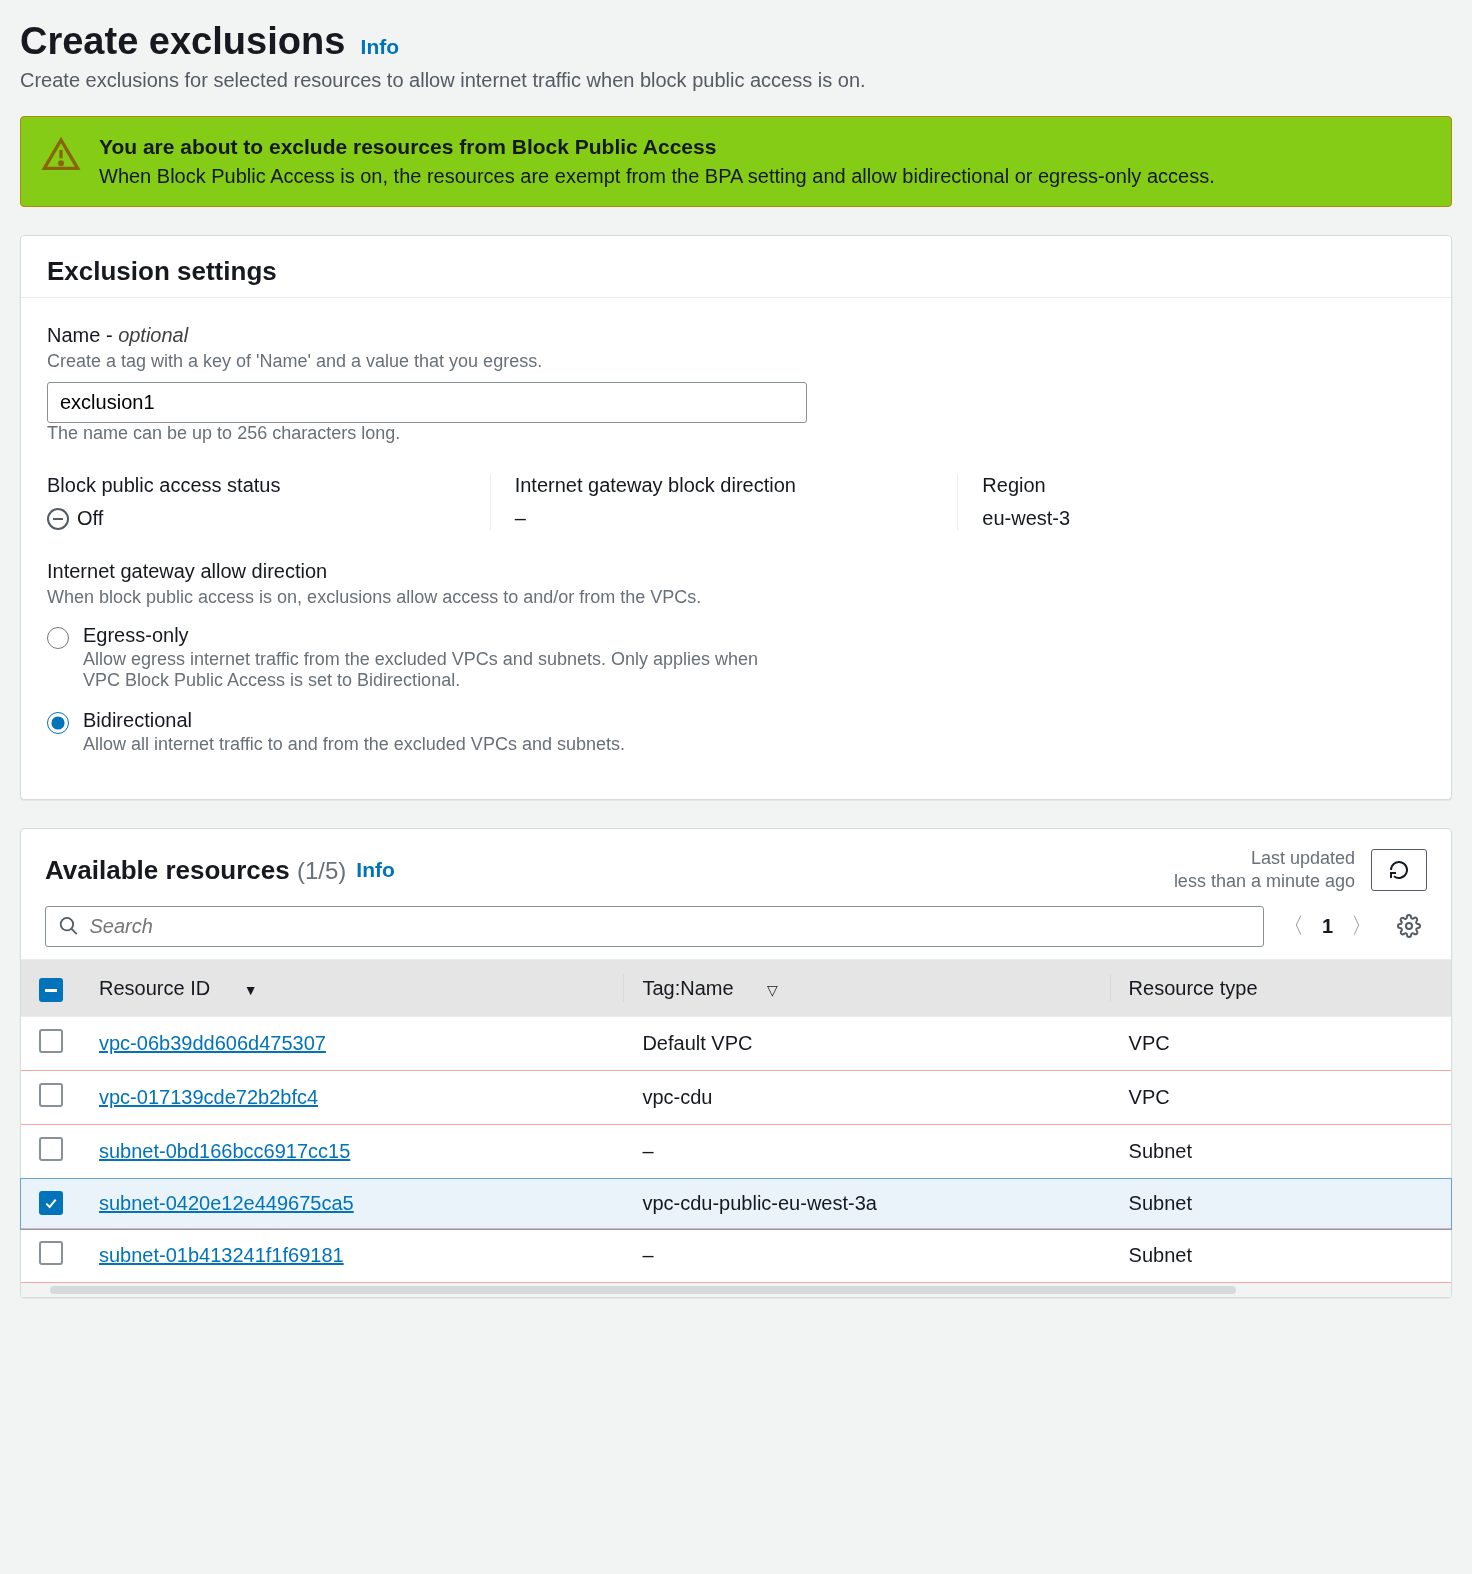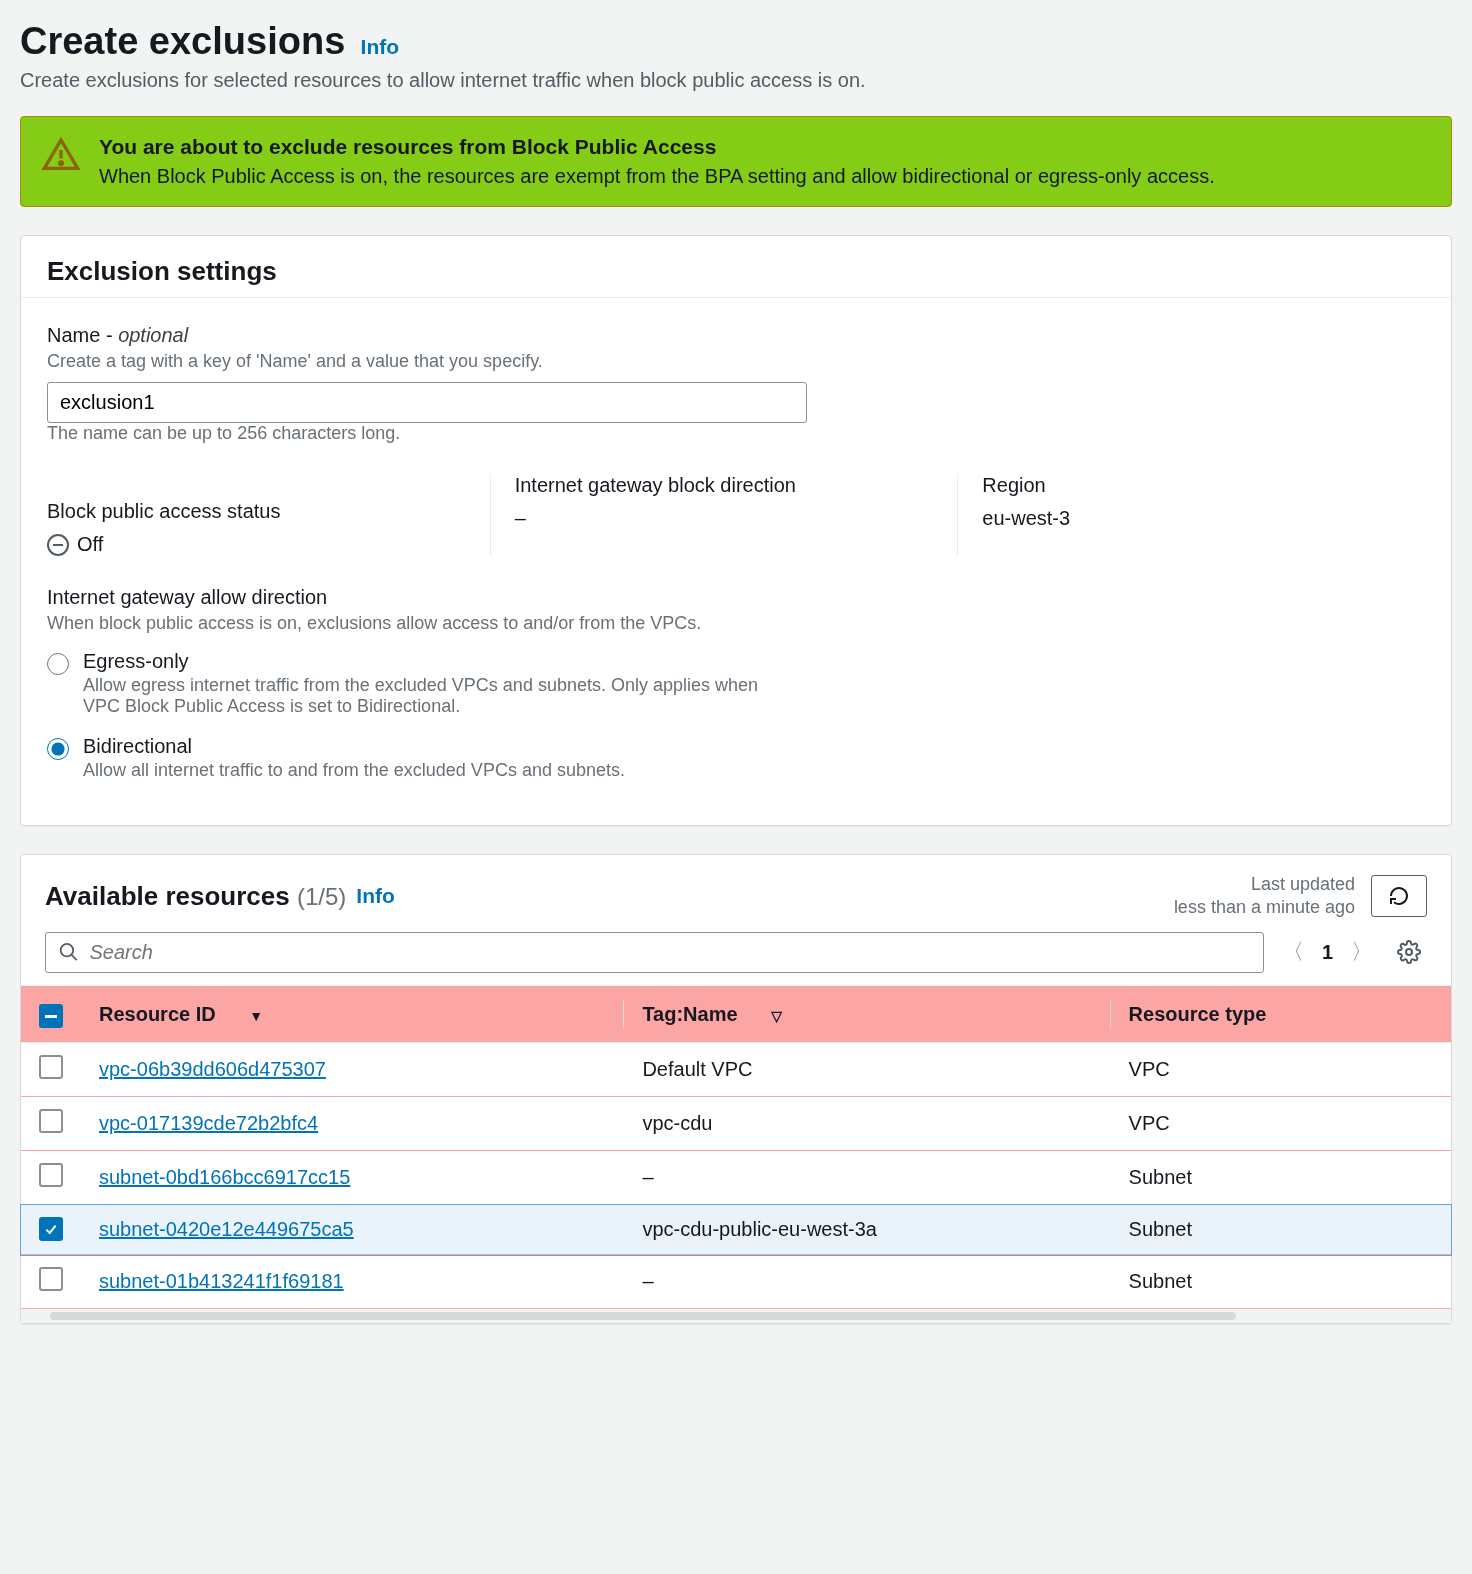--- a/index.html
+++ b/index.html
@@ -71,21 +71,21 @@
   display: flex;
   margin-top: 30px;
   gap: 0;
 }
 .status-cell {
   flex: 1;
   padding-right: 50px;
   border-left: 1px solid #eaeded;
   padding-left: 24px;
 }
-.status-cell:first-child { border-left: none; padding-left: 0; margin-top: 26px; }
+.status-cell:first-child { border-left: none; padding-left: 0; }
 .status-label { font-size: 20px; color: #16191f; }
 .status-value { font-size: 20px; margin-top: 10px; display: flex; align-items: center; gap: 8px; }
 .circle-minus {
   width: 22px; height: 22px;
   border: 2px solid #545b64;
   border-radius: 50%;
   display: inline-flex;
   align-items: center;
   justify-content: center;
 }
@@ -166,23 +166,23 @@
   padding: 6px;
   display: flex;
 }
 .table {
   width: 100%;
   border-collapse: collapse;
 }
 .table th {
   text-align: left;
   font-size: 20px;
-  font-weight: 700;
+  font-weight: 400;
   padding: 14px 18px;
-  background: #fca5a5;
+  background: #e5e5e5;
   border-top: 1px solid #eaeded;
   border-bottom: 1px solid #eaeded;
   position: relative;
 }
 .th-divider {
   position: absolute;
   right: 0; top: 25%;
   height: 50%;
   width: 1px;
   background: #d5dbdb;
@@ -251,21 +251,21 @@
 </div>
 
 <div class="panel">
   <div class="panel-header">
     <h2>Exclusion settings</h2>
   </div>
   <div class="panel-body">
     <div class="field-label">
       <span>Name - </span><span class="optional">optional</span>
     </div>
-    <div class="field-hint">Create a tag with a key of 'Name' and a value that you specify.</div>
+    <div class="field-hint">Create a tag with a key of 'Name' and a value that you egress.</div>
     <input type="text" class="text-input" value="exclusion1" style="">
     <div class="field-hint" style="margin-top:0">The name can be up to 256 characters long.</div>
 
     <div class="status-row">
       <div class="status-cell">
         <div class="status-label">Block public access status</div>
         <div class="status-value">
           <span class="circle-minus"></span>
           <span>Off</span>
         </div>

